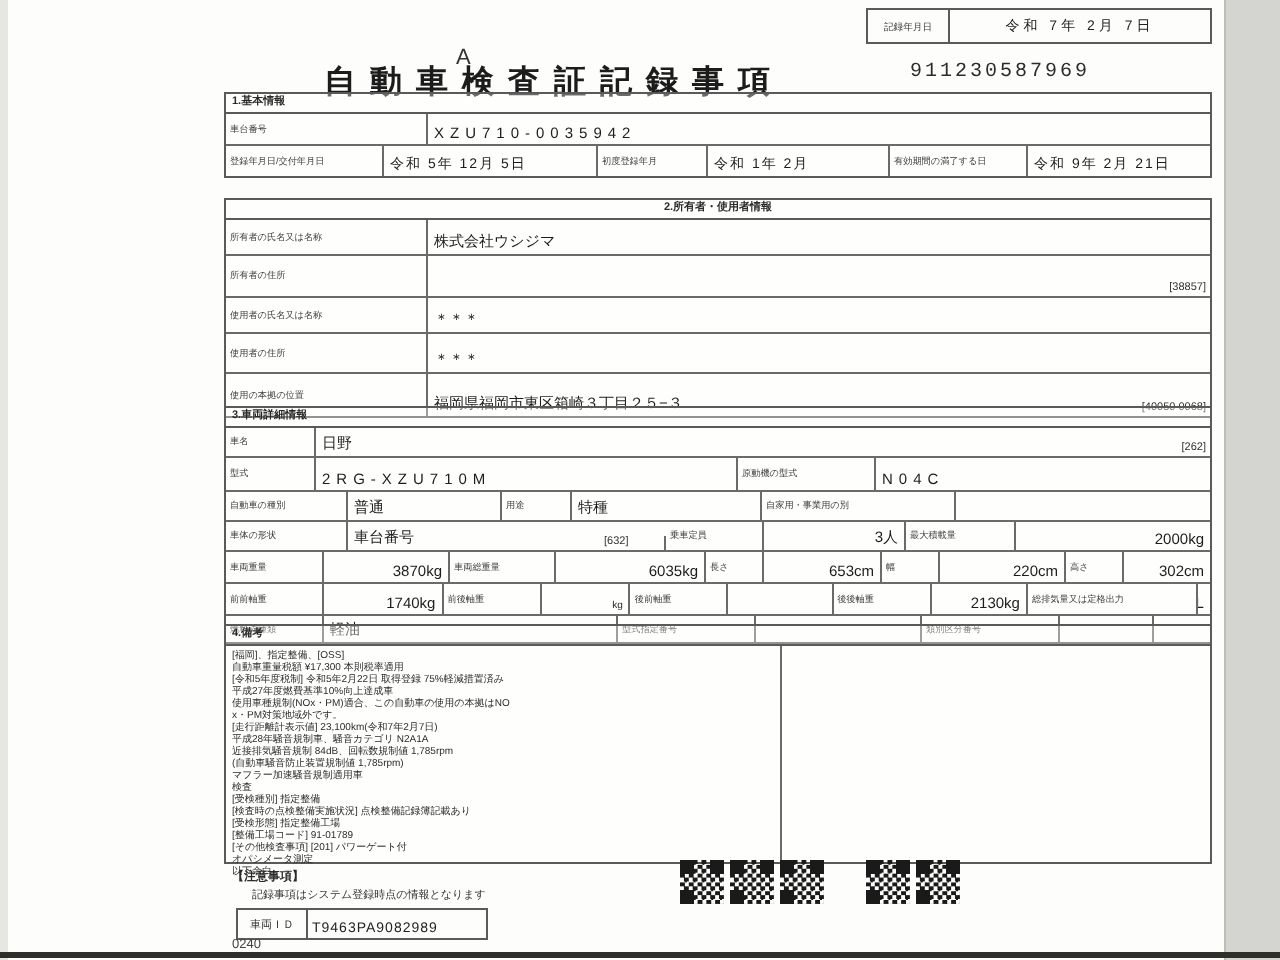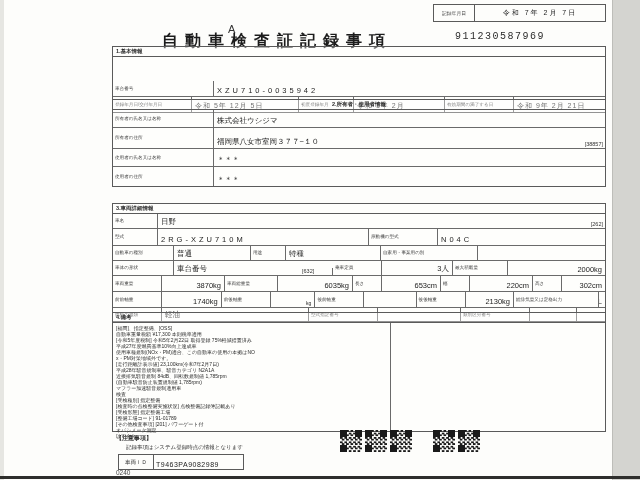--- a/index.html
+++ b/index.html
@@ -66,21 +66,21 @@
   <div class="abs corner-a">A</div>
   <div class="abs title">自動車検査証記録事項</div>
   <div class="abs serial">911230587969</div>
   <div class="abs rdbox">
     <div class="rdl">記録年月日</div>
     <div class="rdv">令和 7年 2月 7日</div>
   </div>
 
   <div class="sec" style="top:46px;">
     <div class="sh">1.基本情報</div>
-    <div class="r" style="height:15px;margin-top:24px;">
+    <div class="r" style="height:15px;">
       <div class="lab" style="width:96px;">車台番号</div>
       <div class="val mono fill">XZU710-0035942</div>
     </div>
     <div class="r" style="height:15px;">
       <div class="lab" style="width:74px;">登録年月日/交付年月日</div>
       <div class="val dt vr" style="width:100px;">令和 5年 12月 5日</div>
       <div class="lab" style="width:50px;">初度登録年月</div>
       <div class="val dt vr" style="width:84px;">令和 1年 2月</div>
       <div class="lab" style="width:64px;">有効期間の満了する日</div>
       <div class="val dt fill">令和 9年 2月 21日</div>
@@ -88,30 +88,34 @@
   </div>
 
   <div class="sec" style="top:99px;text-align:center;">
     <div class="sh">2.所有者・使用者情報</div>
     <div class="r" style="height:17px;">
       <div class="lab" style="width:96px;">所有者の氏名又は名称</div>
       <div class="val fill">株式会社ウシジマ</div>
     </div>
     <div class="r" style="height:20px;">
       <div class="lab" style="width:96px;">所有者の住所</div>
-      <div class="val fill">福岡県八女市室岡３７７−１０</div>
       <div class="code">[38857]</div>
     </div>
     <div class="r" style="height:17px;">
       <div class="lab" style="width:96px;">使用者の氏名又は名称</div>
       <div class="val fill">＊＊＊</div>
     </div>
     <div class="r" style="height:19px;">
       <div class="lab" style="width:96px;">使用者の住所</div>
       <div class="val fill">＊＊＊</div>
+    </div>
+    <div class="r" style="height:21px;">
+      <div class="lab" style="width:96px;">使用の本拠の位置</div>
+      <div class="val fill">福岡県福岡市東区箱崎３丁目２５−３</div>
+      <div class="code">[40050 0068]</div>
     </div>
   </div>
 
   <div class="sec" style="top:203px;">
     <div class="sh">3.車両詳細情報</div>
     <div class="r" style="height:14px;">
       <div class="lab" style="width:40px;">車名</div>
       <div class="val fill">日野</div>
       <div class="code">[262]</div>
     </div>

